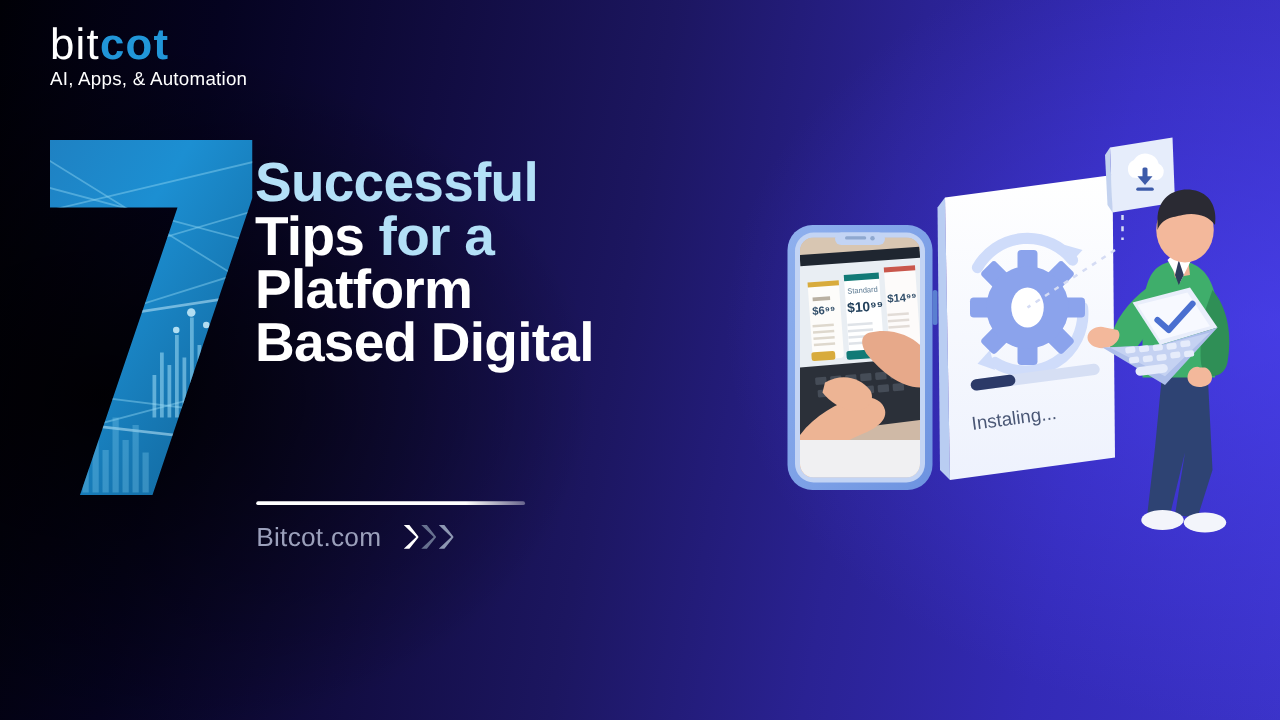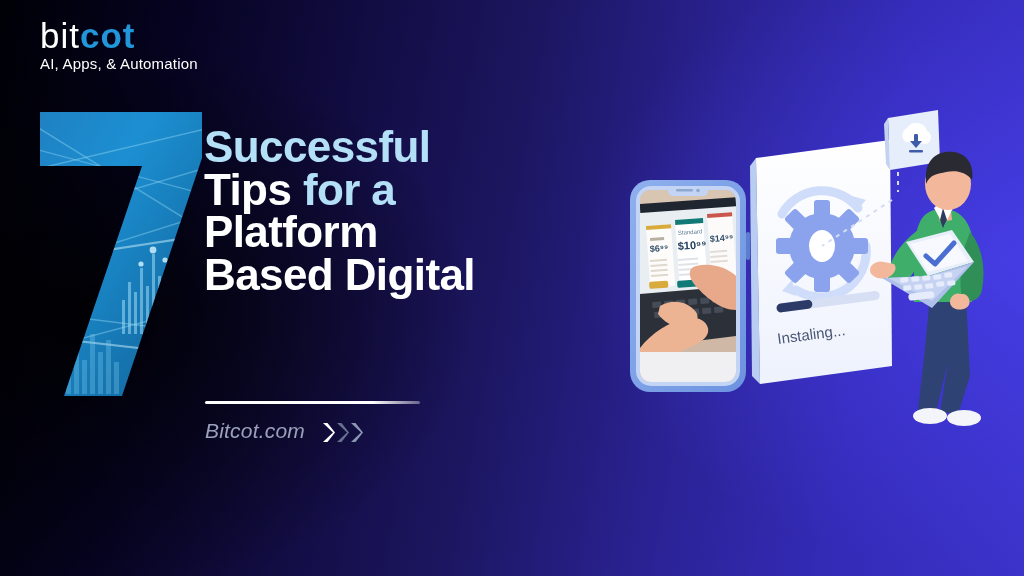--- a/index.html
+++ b/index.html
@@ -62,21 +62,21 @@
 
   
   .divider{
     position:absolute; left:205px; top:401px; z-index:8;
     width:215px; height:3px;
     background:linear-gradient(90deg,#ffffff 0%, #ffffff 78%, rgba(255,255,255,.35) 100%);
     border-radius:2px;
   }
   .urlrow{
     position:absolute; left:205px; top:419px; z-index:8;
-    display:flex; align-items:flex-end; gap:17px;font-style:italic;
+    display:flex; align-items:flex-start; gap:17px;
   }
   .url-text{ color:#9ba0bb; font-size:21px; font-weight:400; letter-spacing:.2px; }
   .chevs{ display:flex; align-items:center; gap:1px; }
   .chev{ display:block; }
 
   
   .illu{ position:absolute; left:600px; top:96px; width:424px; height:330px; z-index:6; }
   .illu svg{ width:100%; height:100%; display:block; overflow:visible; }
 </style>
 </head>

